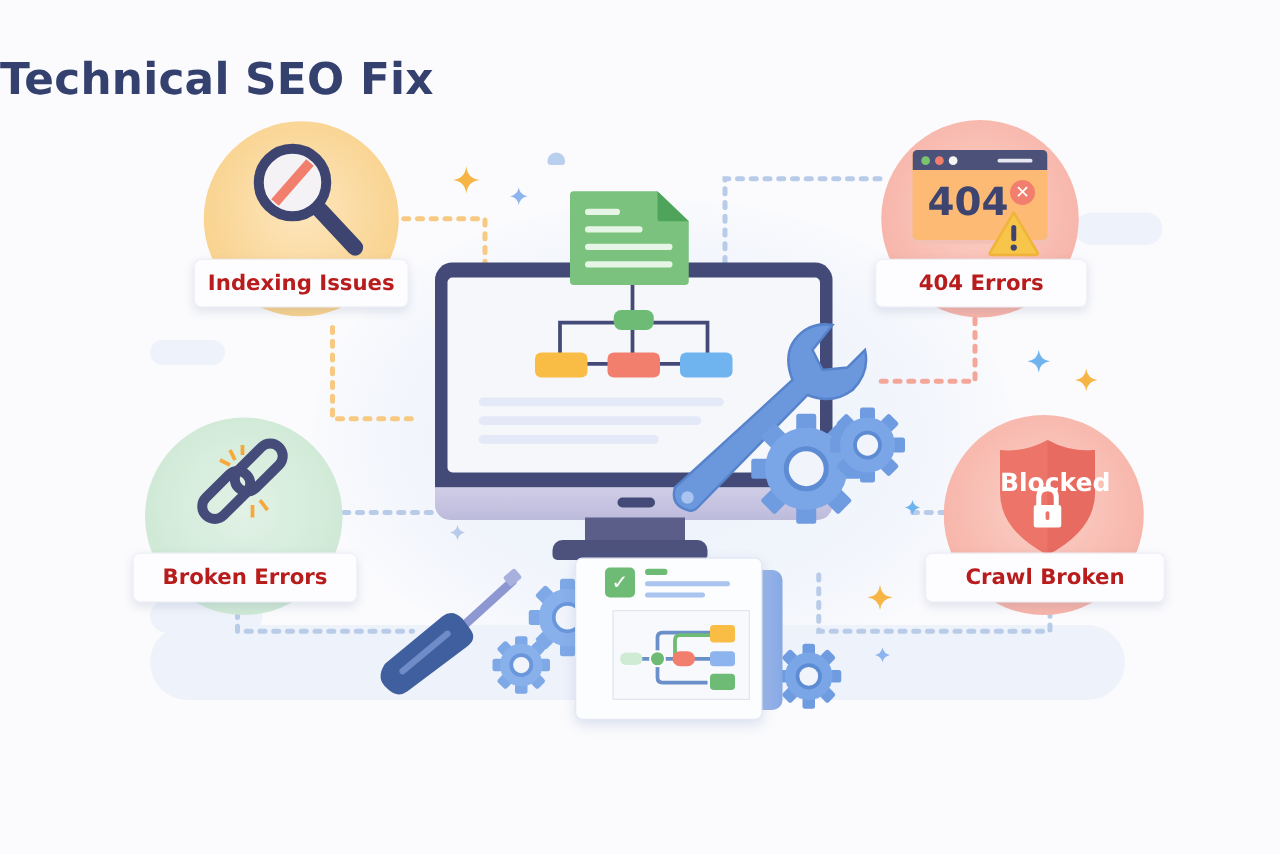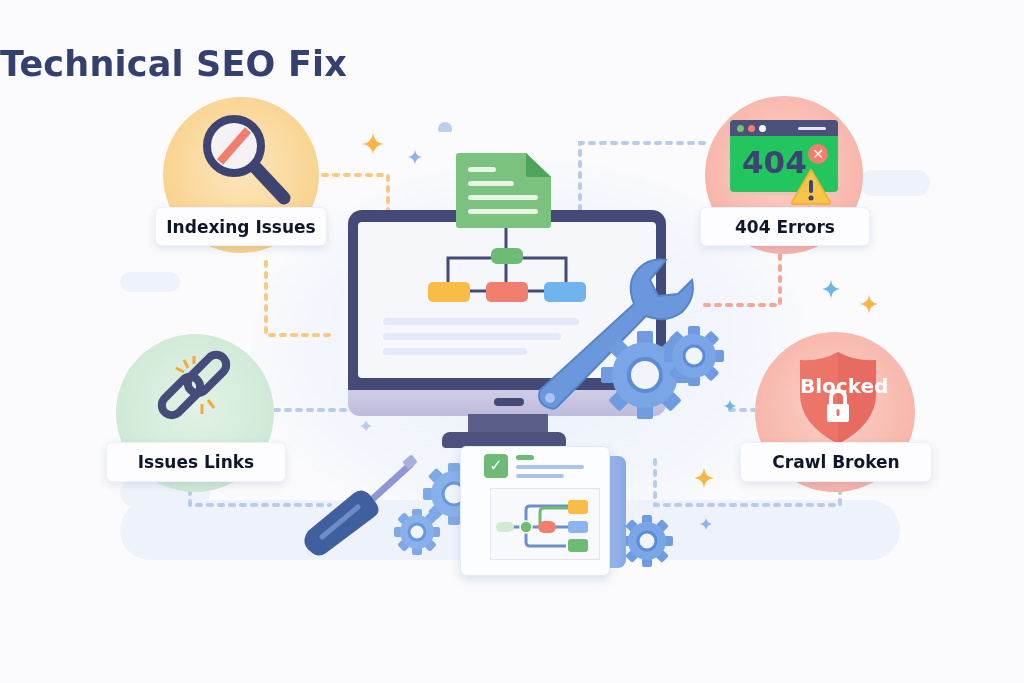--- a/index.html
+++ b/index.html
@@ -1,21 +1,21 @@
 <!DOCTYPE html>
 <html><head>
 <meta charset="utf-8">
 <style>
   html,body{margin:0;padding:0;}
   body{width:1024px;height:683px;overflow:hidden;background:#fbfbfd;font-family:"DejaVu Sans","Liberation Sans",sans-serif;position:relative;}
   .abs{position:absolute;}
   .title{position:absolute;left:0;width:1024px;top:44px;text-align:left;font-size:35px;font-weight:bold;color:#34406e;letter-spacing:0.2px;}
   .blob{position:absolute;border-radius:50%;}
   .circle{position:absolute;border-radius:50%;}
-  .label-box{position:absolute;background:#fdfdff;border-radius:6px;box-shadow:0 3px 8px rgba(80,100,150,0.15);border:1px solid #eef0f6;display:flex;align-items:center;justify-content:center;font-size:17px;font-weight:bold;color:#0f172a;}
+  .label-box{position:absolute;background:#fdfdff;border-radius:6px;box-shadow:0 3px 8px rgba(80,100,150,0.15);border:1px solid #eef0f6;display:flex;align-items:center;justify-content:center;font-size:17px;font-weight:bold;color:#b91c1c;}
   .cloud{position:absolute;background:#eef2fa;border-radius:30px;}
   svg{position:absolute;overflow:visible;}
 </style>
 </head>
 <body>
 
 <div class="blob" style="left:250px;top:160px;width:560px;height:380px;background:radial-gradient(ellipse at center,#eaf0fa 0%,#f3f6fc 55%,rgba(251,251,253,0) 75%);"></div>
 <div class="cloud" style="left:120px;top:500px;width:780px;height:60px;background:#eef2fa;border-radius:40px;"></div>
 <div class="cloud" style="left:860px;top:170px;width:70px;height:26px;"></div>
 <div class="cloud" style="left:120px;top:272px;width:60px;height:20px;"></div>
@@ -64,21 +64,21 @@
 <svg style="left:198px;top:112px;" width="100" height="100">
   <circle cx="36" cy="34" r="27" fill="#f4f2f4" stroke="#3d4470" stroke-width="8"></circle>
   <line x1="22" y1="50" x2="50" y2="18" stroke="#f27e6e" stroke-width="8" stroke-linecap="butt"></line>
   <line x1="58" y1="56" x2="86" y2="86" stroke="#3d4470" stroke-width="13" stroke-linecap="round"></line>
 </svg>
 <div class="label-box" style="left:155px;top:207px;width:170px;height:37px;">
     <span>Indexing Issues</span>
   </div>
 
 <div class="circle" style="left:705px;top:96px;width:158px;height:158px;background:radial-gradient(circle at 50% 45%,#fbd1c8 0%,#f7b3a8 75%,#f5a99d 100%);"></div>
-<div class="abs" style="left:730px;top:120px;width:108px;height:72px;background:#22c55e;border-radius:4px;box-shadow:0 3px 0 #f3c0b5;overflow:hidden;">
+<div class="abs" style="left:730px;top:120px;width:108px;height:72px;background:#fdba74;border-radius:4px;box-shadow:0 3px 0 #f3c0b5;overflow:hidden;">
   <div style="height:16px;background:#4b5178;position:relative;">
     <span style="position:absolute;left:7px;top:5px;width:7px;height:7px;border-radius:50%;background:#7bc26c;"></span>
     <span style="position:absolute;left:18px;top:5px;width:7px;height:7px;border-radius:50%;background:#f27e6e;"></span>
     <span style="position:absolute;left:29px;top:5px;width:7px;height:7px;border-radius:50%;background:#f5f5f5;"></span>
     <span style="position:absolute;right:12px;top:7px;width:28px;height:3px;border-radius:2px;background:#e8e8f0;"></span>
   </div>
   <div style="position:absolute;left:12px;top:24px;font-size:31px;font-weight:bold;color:#3d4470;">404</div>
 </div>
 <div class="circle" style="left:808px;top:144px;width:20px;height:20px;background:#f27e6e;color:#fff;font-size:14px;font-weight:bold;text-align:center;line-height:20px;">✕</div>
 <svg style="left:790px;top:168px;" width="42" height="38">
@@ -94,21 +94,21 @@
 <svg style="left:150px;top:352px;" width="90" height="80">
   <rect x="8" y="34" width="46" height="20" rx="10" transform="rotate(-45 31 44)" fill="none" stroke="#454c79" stroke-width="8"></rect>
   <rect x="34" y="12" width="46" height="20" rx="10" transform="rotate(-45 57 22)" fill="none" stroke="#454c79" stroke-width="8"></rect>
   <line x1="34" y1="8" x2="38" y2="16" stroke="#f6a83a" stroke-width="3"></line>
   <line x1="44" y1="4" x2="44" y2="12" stroke="#f6a83a" stroke-width="3"></line>
   <line x1="26" y1="16" x2="34" y2="20" stroke="#f6a83a" stroke-width="3"></line>
   <line x1="58" y1="48" x2="64" y2="56" stroke="#f6a83a" stroke-width="3"></line>
   <line x1="52" y1="52" x2="52" y2="62" stroke="#f6a83a" stroke-width="3"></line>
 </svg>
 <div class="label-box" style="left:106px;top:442px;width:178px;height:38px;">
-    <span>Issues Links</span>
+    <span>Broken Errors</span>
   </div>
 
 <div class="circle" style="left:755px;top:332px;width:160px;height:160px;background:radial-gradient(circle at 50% 45%,#fbd1c8 0%,#f7b3a8 75%,#f5a99d 100%);"></div>
 <svg style="left:796px;top:350px;" width="84" height="96">
   <path d="M42 2 Q60 12 80 10 V44 Q80 74 42 94 Q4 74 4 44 V10 Q24 12 42 2Z" fill="#ec7468"></path>
   <path d="M42 2 Q60 12 80 10 V44 Q80 74 42 94Z" fill="#e5665b" opacity="0.6"></path>
   <rect x="31" y="54" width="22" height="18" rx="2" fill="#fff"></rect>
   <path d="M35 54 V48 Q35 41 42 41 Q49 41 49 48 V54" fill="none" stroke="#fff" stroke-width="4"></path>
   <rect x="40.5" y="59" width="3" height="7" rx="1.5" fill="#ec7468"></rect>
 </svg>

